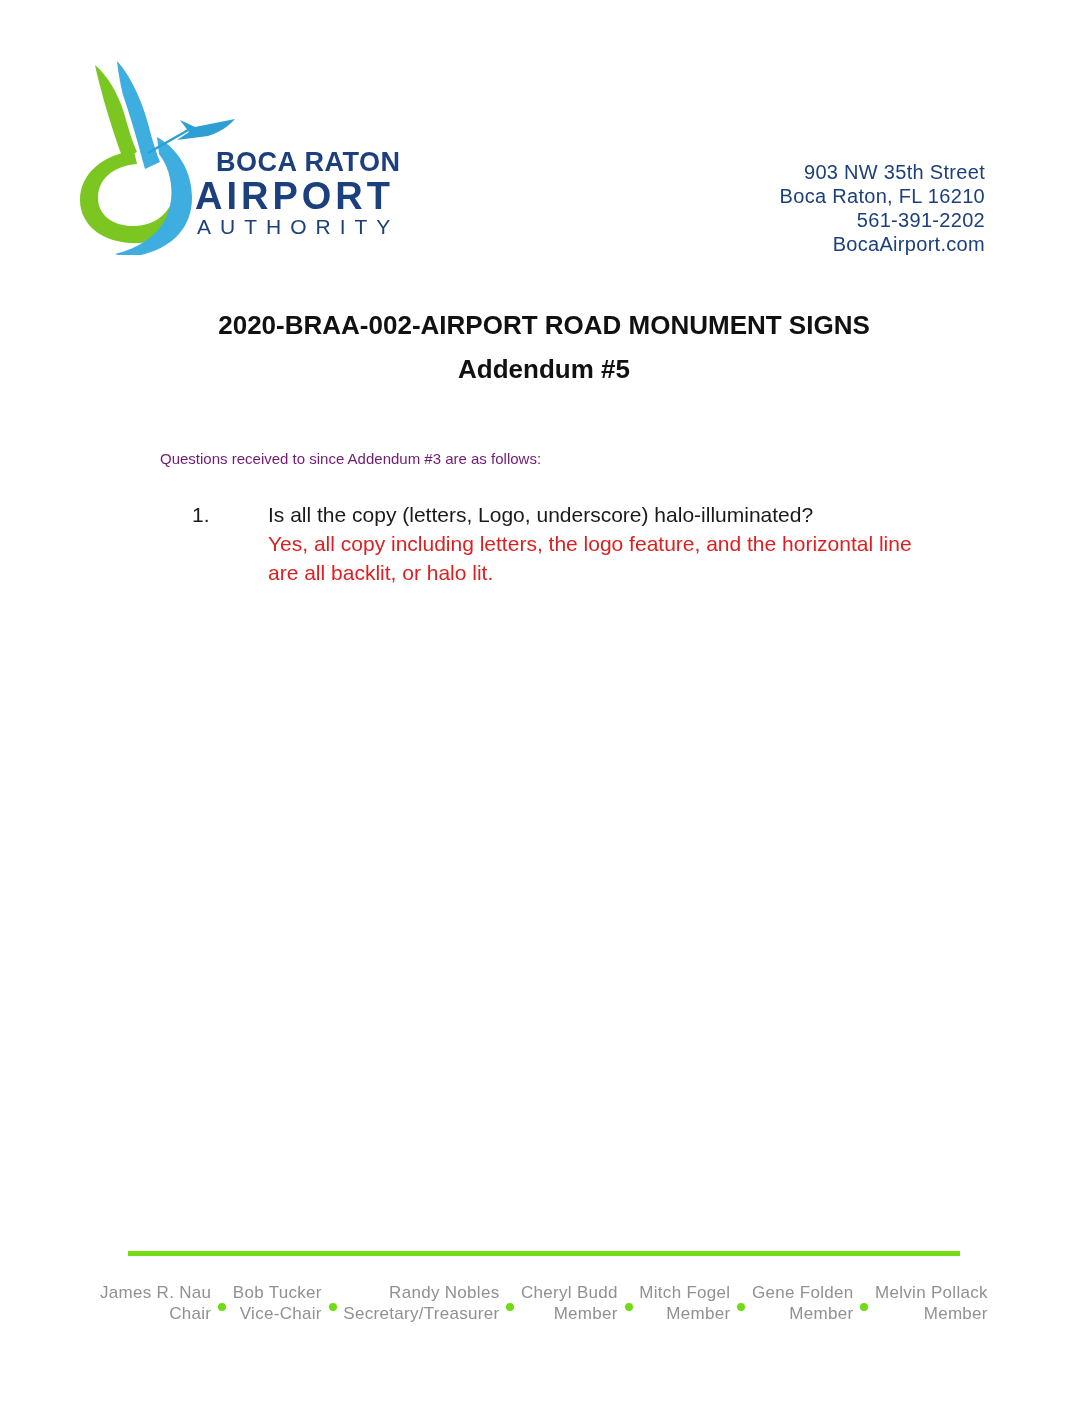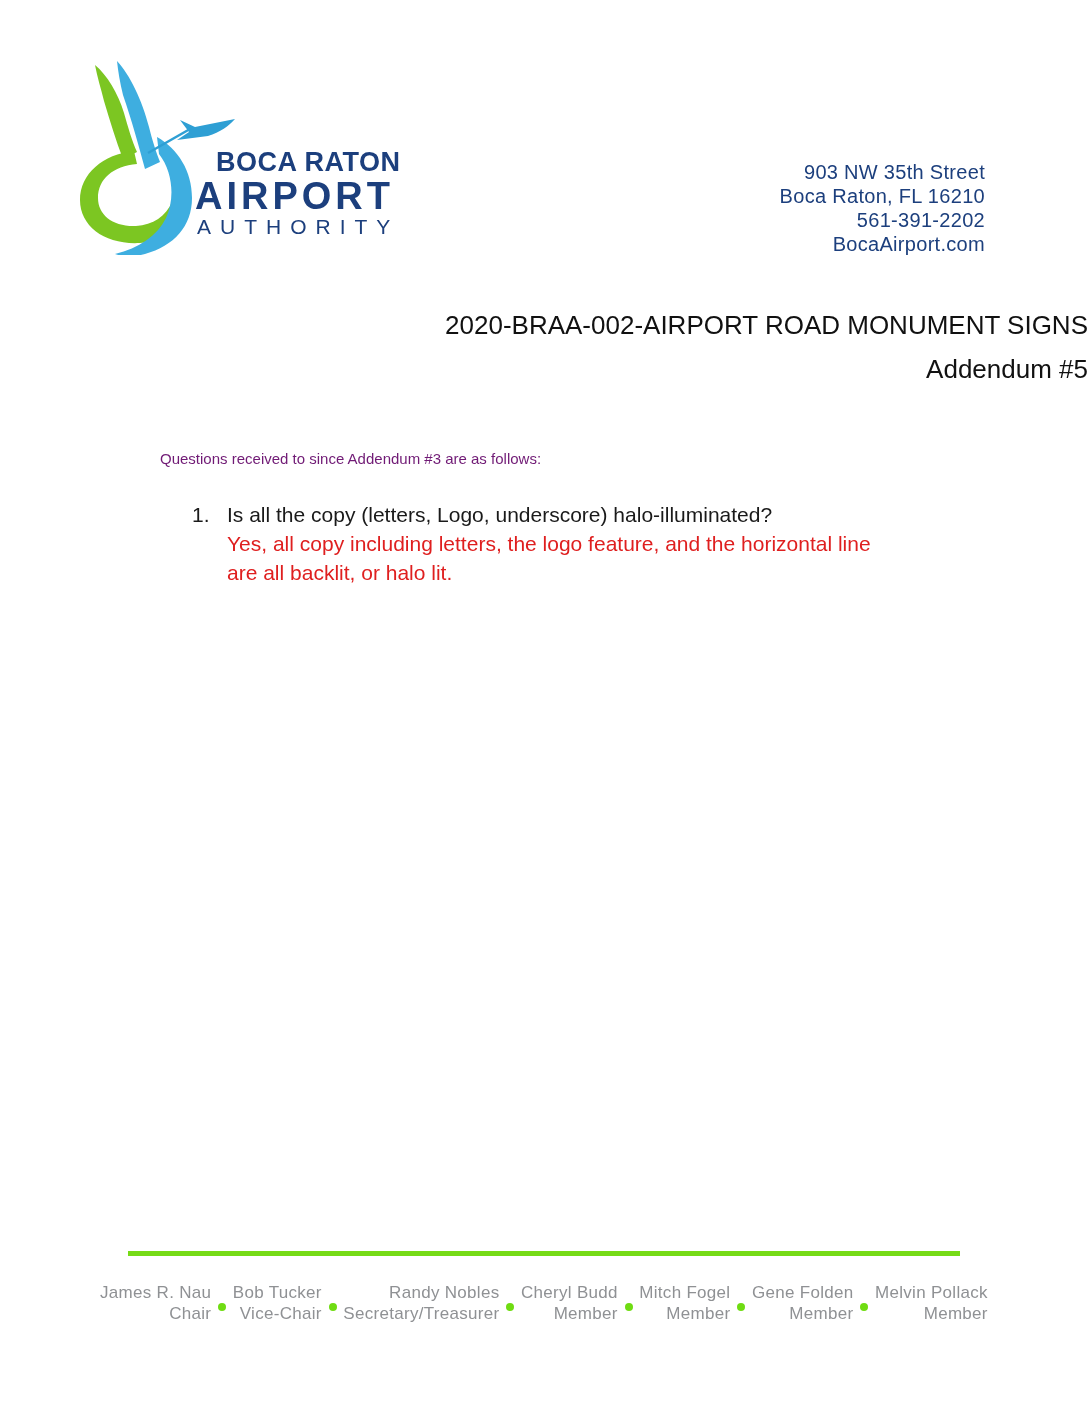--- a/index.html
+++ b/index.html
@@ -46,24 +46,24 @@
     line-height: 24px;
     letter-spacing: 0.3px;
     margin-top: 44px;
   }
 
   
   .doc-title {
     position: absolute;
     top: 303px;
     left: 0; right: 0;
-    text-align: right;
+    text-align: center;
     color: #111111;
     font-size: 26px;
-    font-weight: 400;
+    font-weight: 700;
     line-height: 44px;
   }
 
   
   .intro {
     position: absolute;
     left: 160px;
     top: 450px;
     font-size: 15px;
     color: #701a75;
@@ -74,21 +74,21 @@
     top: 500px;
     display: flex;
     font-size: 21px;
     line-height: 29px;
   }
   .qa-number {
     width: 35px;
     color: #1a1a1a;
     flex: 0 0 auto;
   }
-  .qa-body { max-width: 672px; }
+  .qa-body { max-width: 672px; margin-left: 41px; }
   .qa-question { color: #1a1a1a; }
   .qa-answer { color: #df1f1f; }
 
   
   .footer-rule {
     position: absolute;
     left: 128px;
     top: 1251px;
     width: 832px;
     height: 5px;

